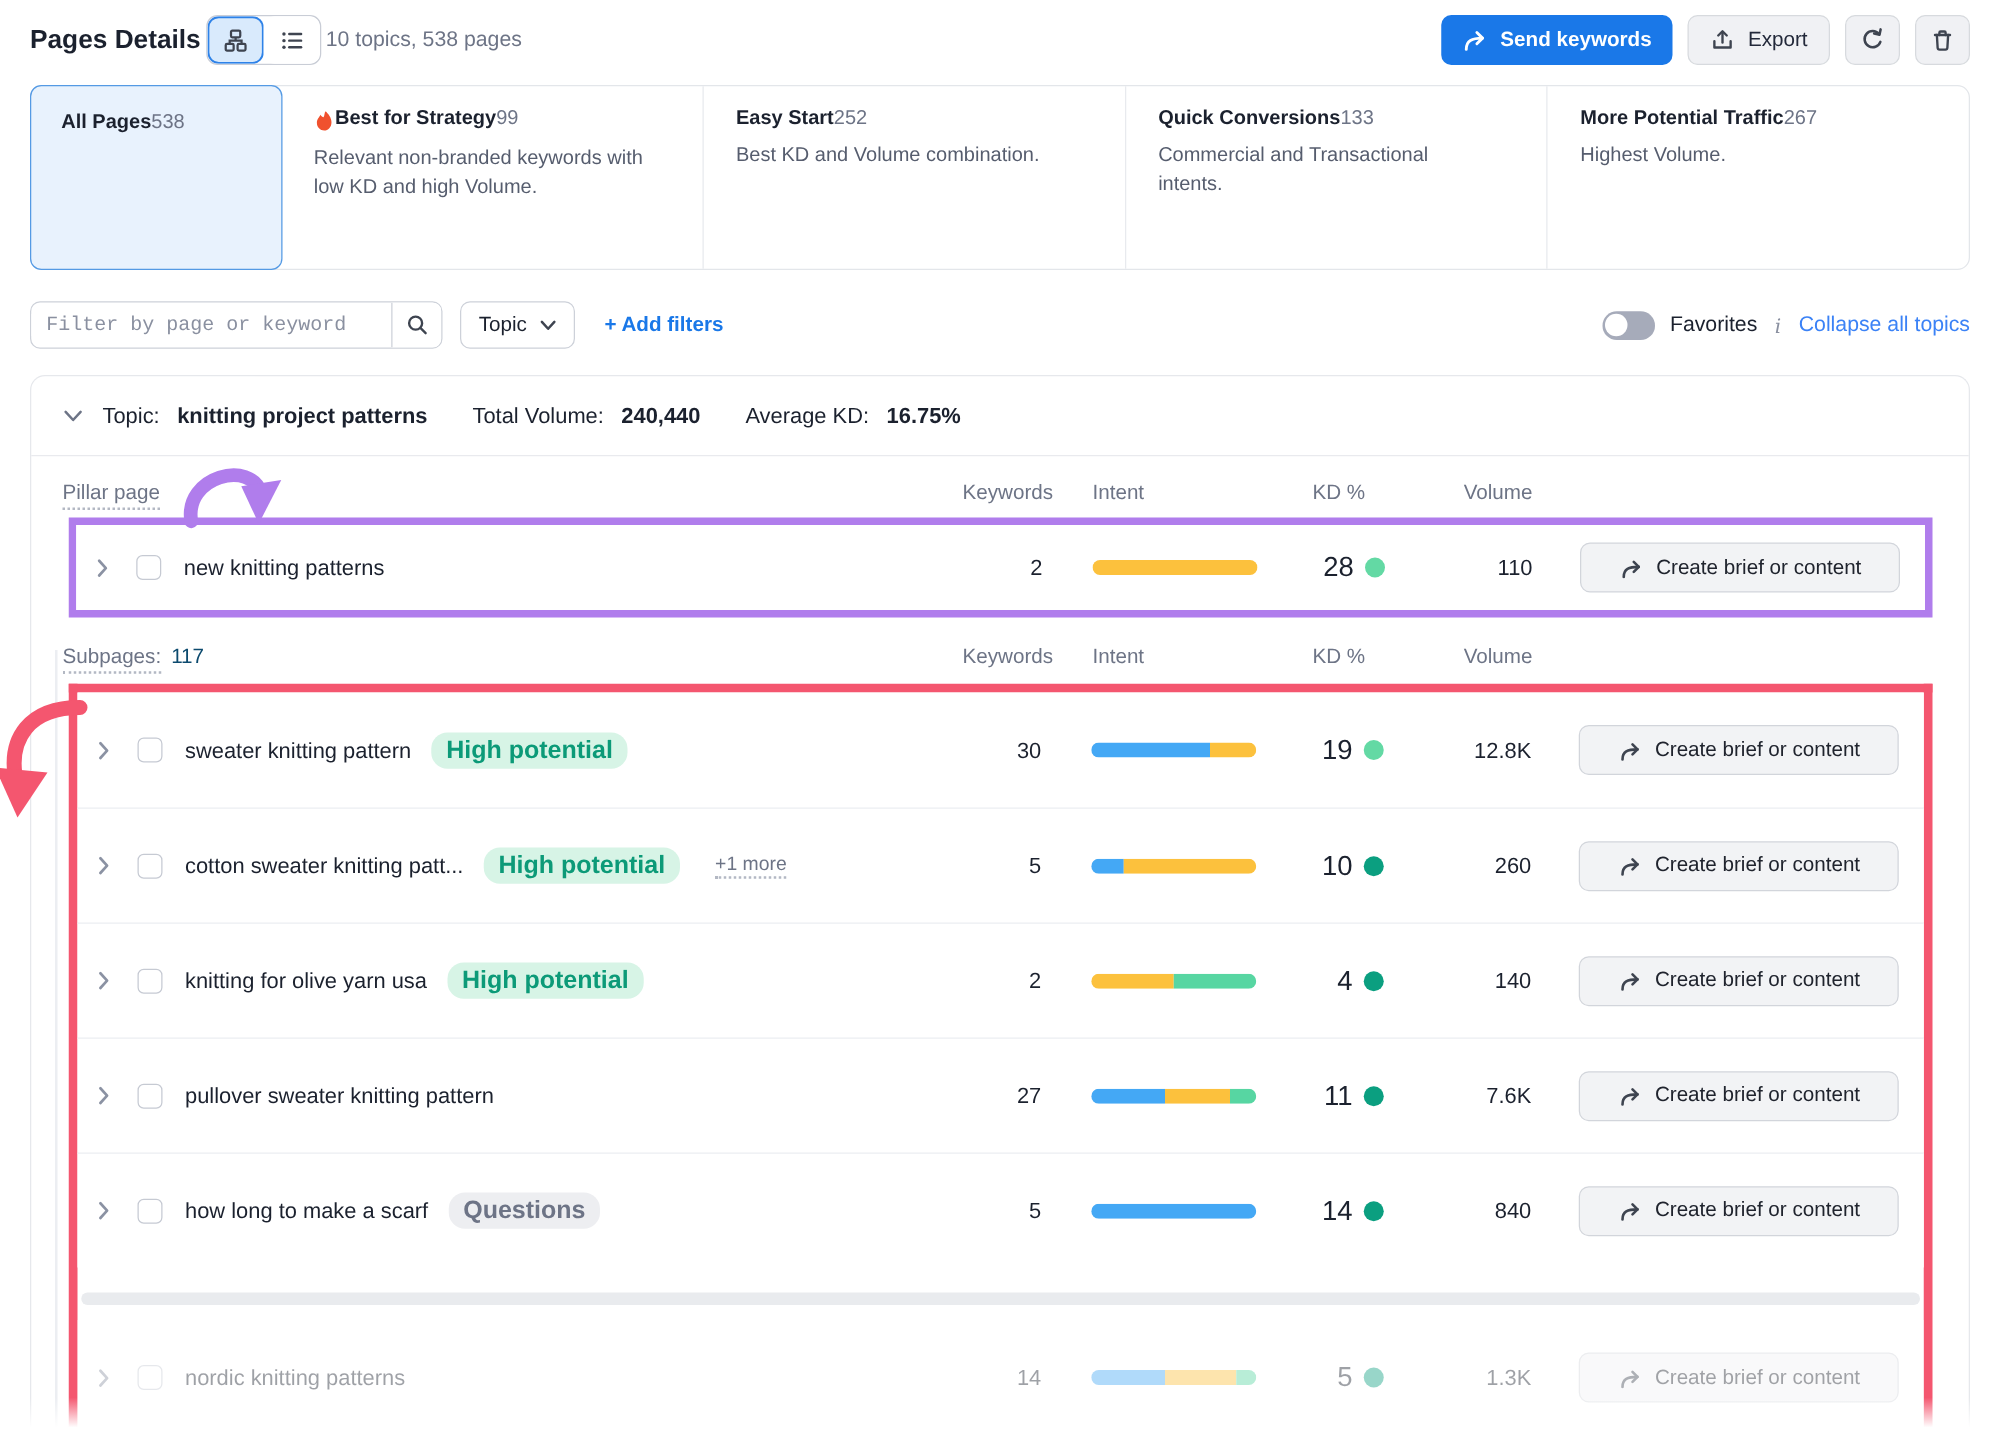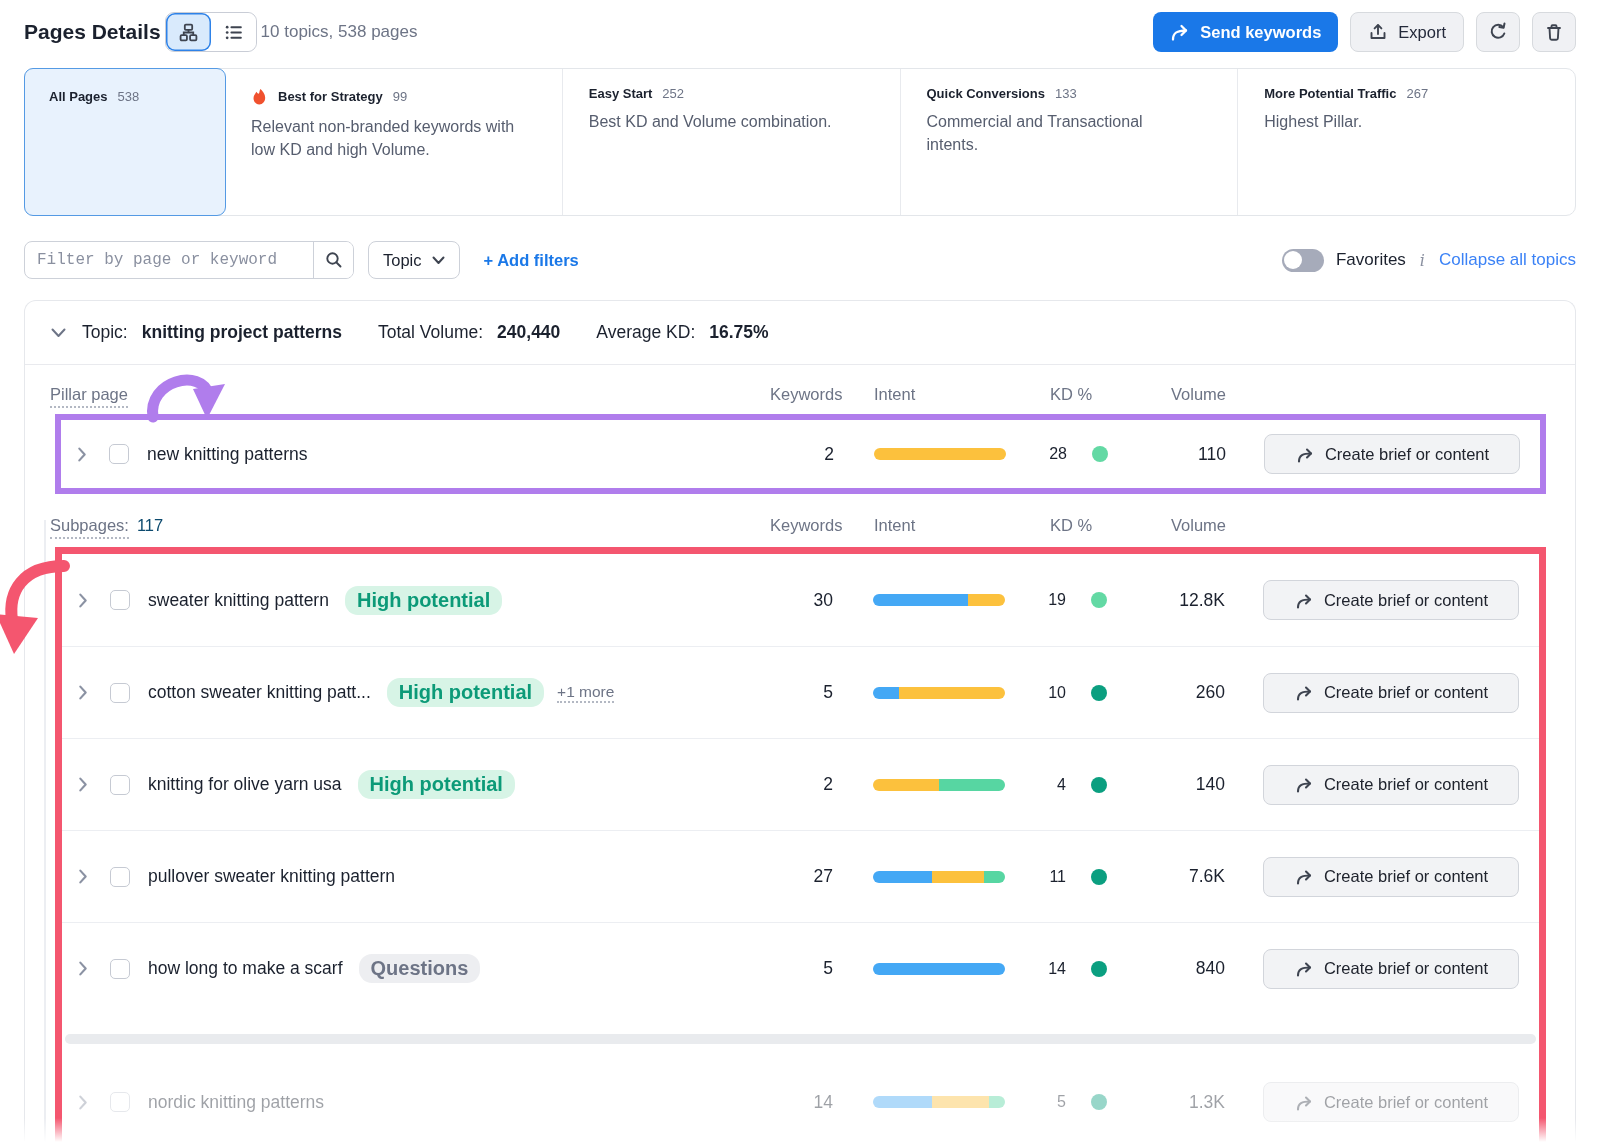--- a/index.html
+++ b/index.html
@@ -23,21 +23,21 @@
   .btn-gray{background:#f0f1f4;border:1px solid #d7dade;color:#23293a;font-weight:500}
   .btn-icon{width:44px;justify-content:center;padding:0}
 
   
   .cards{display:flex;margin:6px 24px 0;border:1px solid #e3e6ea;border-radius:10px;height:148px}
   .card{flex:1;padding:17px 26px;cursor:pointer}
   .card + .card{border-left:1px solid #e8eaee}
   .card.selected{flex:0 0 202px;margin:-1px;background:#e8f2fd;border:1px solid #549ae4;
                  border-radius:9px;padding:20px 24px}
   .card.selected + .card{border-left:none}
-  .card-title{display:flex;align-items:center;gap:10px;font-size:13px;white-space:nowrap}
+  .card-title{display:flex;align-items:flex-start;font-size:16px;white-space:nowrap}
   .card-title .t{font-weight:700}
   .card-title .c{color:#6d7486}
   .card-desc{margin:10px 0 0;color:#565d6e;font-size:16px;line-height:1.42;max-width:270px}
 
   
   .filter-bar{display:flex;align-items:center;margin:25px 24px 0;gap:14px}
   .search{display:flex;align-items:center;width:330px;height:38px;border:1px solid #cdd1d9;
           border-radius:8px;overflow:hidden;background:#fff}
   .search input{flex:1;border:none;outline:none;padding:0 12px;font-size:16px;color:#1b212e;font-family:Liberation Mono, monospace;min-width:0}
   .search input::placeholder{color:#8a90a0}
@@ -80,27 +80,27 @@
   .pillar-box .row{height:68px}
   .sub-box .row + .row{border-top:1px solid #eceef2}
   .row-chevron{width:18px;display:flex;cursor:pointer;background:none;border:none;padding:0}
   .checkbox{width:20px;height:20px;border:1.5px solid #c6cad3;border-radius:5px;margin-left:14px;
             cursor:pointer;background:#fff;flex:0 0 20px}
   .row-name{margin-left:18px;font-size:17.5px;white-space:nowrap}
   .badge{margin-left:16px;height:29px;display:inline-flex;align-items:center;padding:0 12px;
          border-radius:13px;font-size:20px;font-weight:700;white-space:nowrap}
   .badge.green{background:var(--badge-green-bg,#d7f4e6);color:var(--badge-green-text,#0c9a78)}
   .badge.gray{background:var(--badge-gray-bg,#edeef1);color:var(--badge-gray-text,#6d7486)}
-  .more-link{margin-left:13px;color:#6d7486;font-size:15.5px;border-bottom:2px dotted #b3b8c3;cursor:pointer;white-space:nowrap}
+  .more-link{margin-left:28px;color:#6d7486;font-size:15.5px;border-bottom:2px dotted #b3b8c3;cursor:pointer;white-space:nowrap}
   .col.kw{margin-left:auto;width:64px;text-align:right;font-size:17.5px;flex:0 0 64px}
   .col.intent{width:132px;margin-left:40px;flex:0 0 132px}
   .bar{display:flex;width:132px;height:12px;border-radius:6px;overflow:hidden}
   .bar span{display:block;height:100%}
   .col.kd{width:74px;margin-left:28px;display:flex;align-items:center;justify-content:flex-end;
-          gap:25px;font-size:16px;flex:0 0 74px}
+          gap:9px;font-size:22px;flex:0 0 74px}
   .kd-dot{width:16px;height:16px;border-radius:50%;flex:0 0 16px}
   .kd-dot.easy{background:var(--kd-easy,#63d9a4)}
   .kd-dot.very_easy{background:var(--kd-very-easy,#0b9f80)}
   .col.vol{width:104px;margin-left:14px;text-align:right;font-size:17.5px;flex:0 0 104px}
   .cta{margin-left:38px;width:256px;height:40px;border:1px solid #d2d5db;border-radius:8px;background:#f2f3f5;
        display:inline-flex;align-items:center;justify-content:center;gap:10px;font-size:16.5px;color:#20242e;
        cursor:pointer;font-family:inherit;flex:0 0 256px}
   .row.faded{opacity:.42}
   .h-scrollbar{height:10px;margin:20px 3px 12px;border-radius:6px;background:#e9ebee;cursor:pointer}
 
@@ -203,21 +203,21 @@
         <span class="t">Quick Conversions</span>
         <span class="c">133</span>
       </div>
       <p class="card-desc">Commercial and Transactional intents.</p>
     </div>
     <div class="card">
       <div class="card-title">
         <span class="t">More Potential Traffic</span>
         <span class="c">267</span>
       </div>
-      <p class="card-desc">Highest Pillar.</p>
+      <p class="card-desc">Highest Volume.</p>
     </div>
   </div>
 
   <div class="filter-bar">
     <div class="search">
       <input type="text" placeholder="Filter by page or keyword" style="">
       <button class="search-btn">
         <svg width="18" height="18" viewBox="0 0 18 18" fill="none" stroke="#3e4450" stroke-width="1.9" stroke-linecap="round">
           <circle cx="7.5" cy="7.5" r="5.2"></circle>
             <path d="M11.5 11.5 L15.5 15.5"></path>

